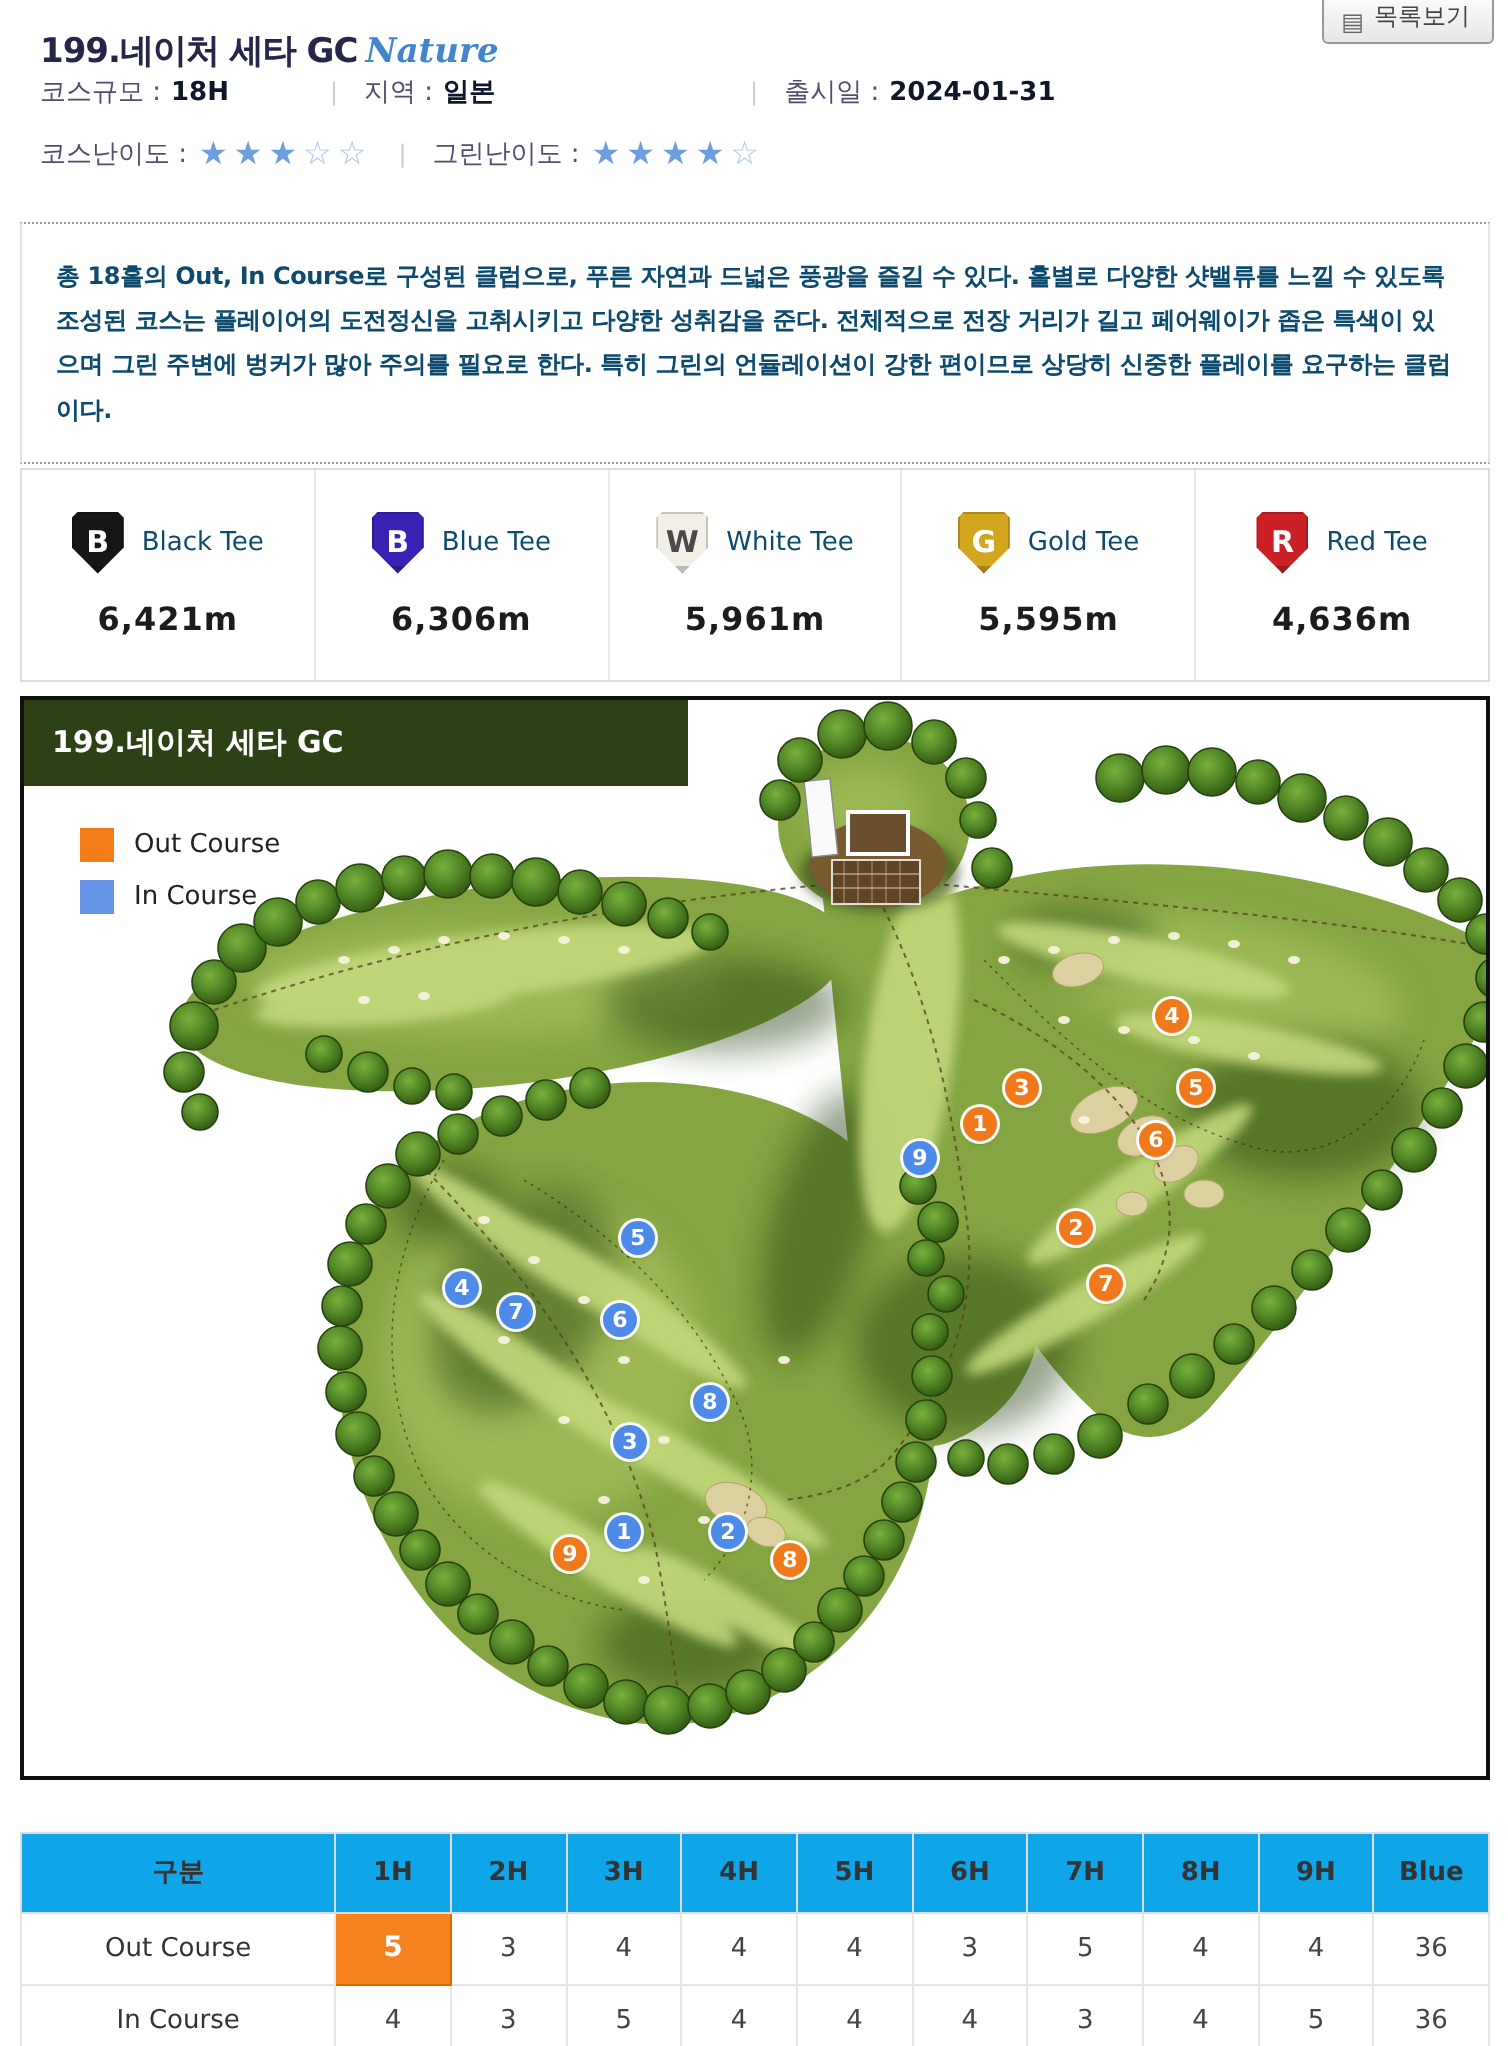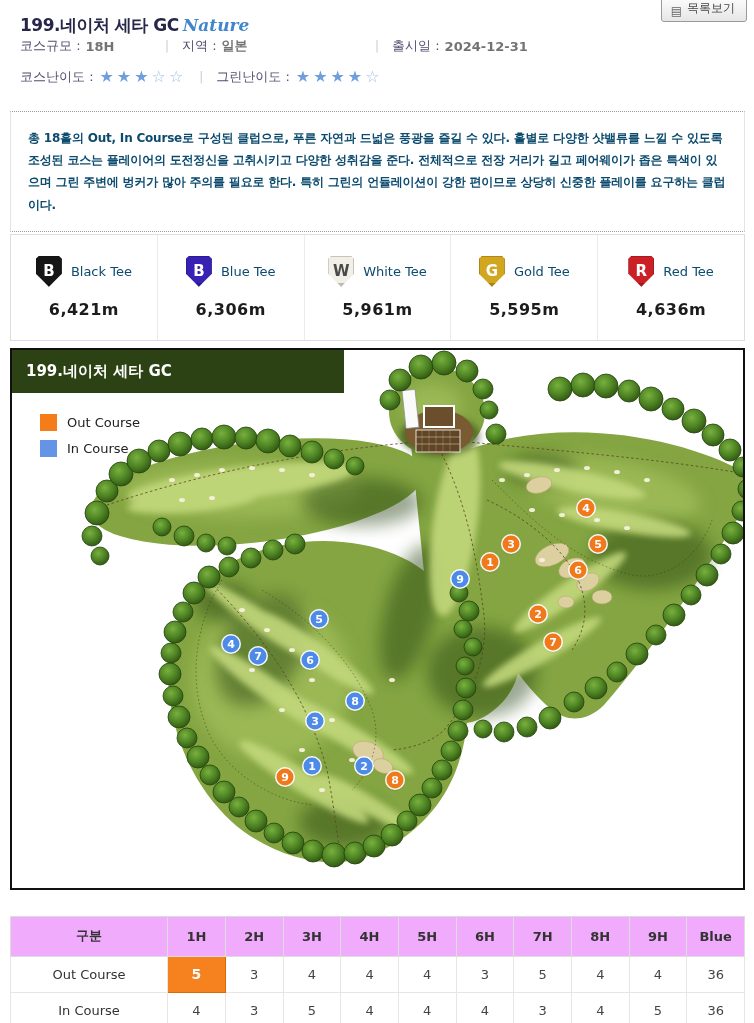--- a/index.html
+++ b/index.html
@@ -13,21 +13,21 @@
     font-family:inherit;}
   .list-btn .li-ic{font-size:12px;color:#666;line-height:1;}
   .head{padding:14px 0 0 20px;display:flex;align-items:baseline;}
   .head h1{margin:0;font-size:17px;font-weight:bold;color:#26264a;letter-spacing:-0.5px;}
   .head .script{font-family:"DejaVu Serif","Liberation Serif",serif;font-style:italic;font-weight:bold;
     font-size:17px;color:#4186cd;margin-left:4px;text-align:right;}
   .info-line{padding-left:20px;font-size:13px;color:#4f4f70;display:flex;align-items:center;}
   .info-line.l1{margin-top:0;}
   .info-line.l2{margin-top:13px;}
   .info-line .lab{color:#4f4f70;}
-  .info-line .val{color:#737373;font-weight:bold;margin-left:5px;}
+  .info-line .val{color:#0f172a;font-weight:bold;margin-left:5px;}
   .info-sep{color:#ccc;margin:0 13px;font-size:12px;}
   .inf-item{display:flex;align-items:center;}
   .w1{width:132px;}
   .w2{width:180px;}
   .stars{letter-spacing:3px;font-size:16px;margin-left:6px;line-height:1;}
   .stars .f{color:#6f9edd;}
   .stars .e{color:#a9c4ea;}
 
   
   .desc{margin:25px 9px 0 10px;border:1px solid #e4e4e4;border-top:1px dotted #9a9a9a;
@@ -56,21 +56,21 @@
   .leg-sq{width:17px;height:17px;}
   .leg-lab{font-size:13px;color:#222;}
   .map-svg{position:absolute;left:0;top:0;z-index:1;}
   .marker{position:absolute;width:17px;height:17px;border-radius:50%;z-index:4;color:#fff;
     font-size:11px;font-weight:bold;line-height:17px;text-align:center;transform:translate(-50%,-50%);
     box-shadow:0 0 0 1.5px rgba(255,255,255,.95),0 1px 2px rgba(0,0,0,.35);cursor:pointer;}
 
   
   .score{margin:26px 9px 0 10px;width:735px;border-collapse:collapse;font-size:13px;
     border:1px solid #c9c9c9;border-top:1px solid #a8a8a8;table-layout:fixed;}
-  .score th{background:#f0abfc;color:#333;font-weight:bold;height:37px;border:1px solid #dcdcdc;}
+  .score th{background:#0ea5e9;color:#333;font-weight:bold;height:37px;border:1px solid #dcdcdc;}
   .score td{height:33px;text-align:center;color:#444;border:1px solid #e6e6e6;background:#fff;}
   .score th.c0{width:21%;}
   .score td.rowlab{color:#333;}
   .score td.hl{color:#fff;font-weight:bold;font-size:14px;border:1px solid #d96b00;}
 </style>
 </head>
 <body>
 
 <div class="page">
 
@@ -90,21 +90,21 @@
       <span class="val">18H</span>
     </span>
     <span class="info-sep">|</span>
     <span class="inf-item w2">
       <span class="lab">지역 :</span>
       <span class="val">일본</span>
     </span>
     <span class="info-sep">|</span>
     <span class="inf-item">
       <span class="lab">출시일 :</span>
-      <span class="val">2024-12-31</span>
+      <span class="val">2024-01-31</span>
     </span>
   </div>
 
   <div class="info-line l2">
     <span class="inf-item">
       <span class="lab">코스난이도 :</span>
       <span class="stars" id="stars-course"><span class="f">★</span><span class="f">★</span><span class="f">★</span><span class="e">☆</span><span class="e">☆</span></span>
     </span>
     <span class="info-sep">|</span>
     <span class="inf-item">

